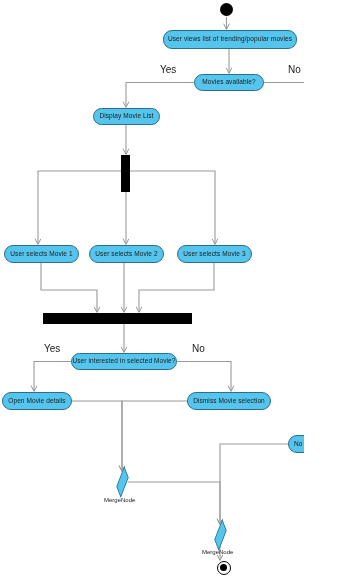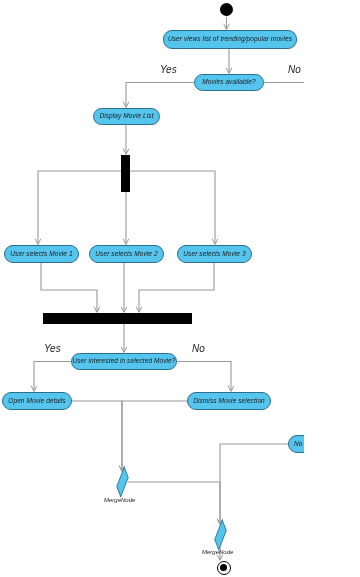--- a/index.html
+++ b/index.html
@@ -10,21 +10,20 @@
   }
   body {
     font-family: "Liberation Sans", sans-serif;
   }
   #canvas {
     position: relative;
     width: 304px;
     height: 577px;
     background: #ffffff;
     overflow: hidden;
-    font-style: italic;
   }
   #edges {
     position: absolute;
     left: 0;
     top: 0;
     width: 360px;
     height: 577px;
     pointer-events: none;
   }
   .node {

